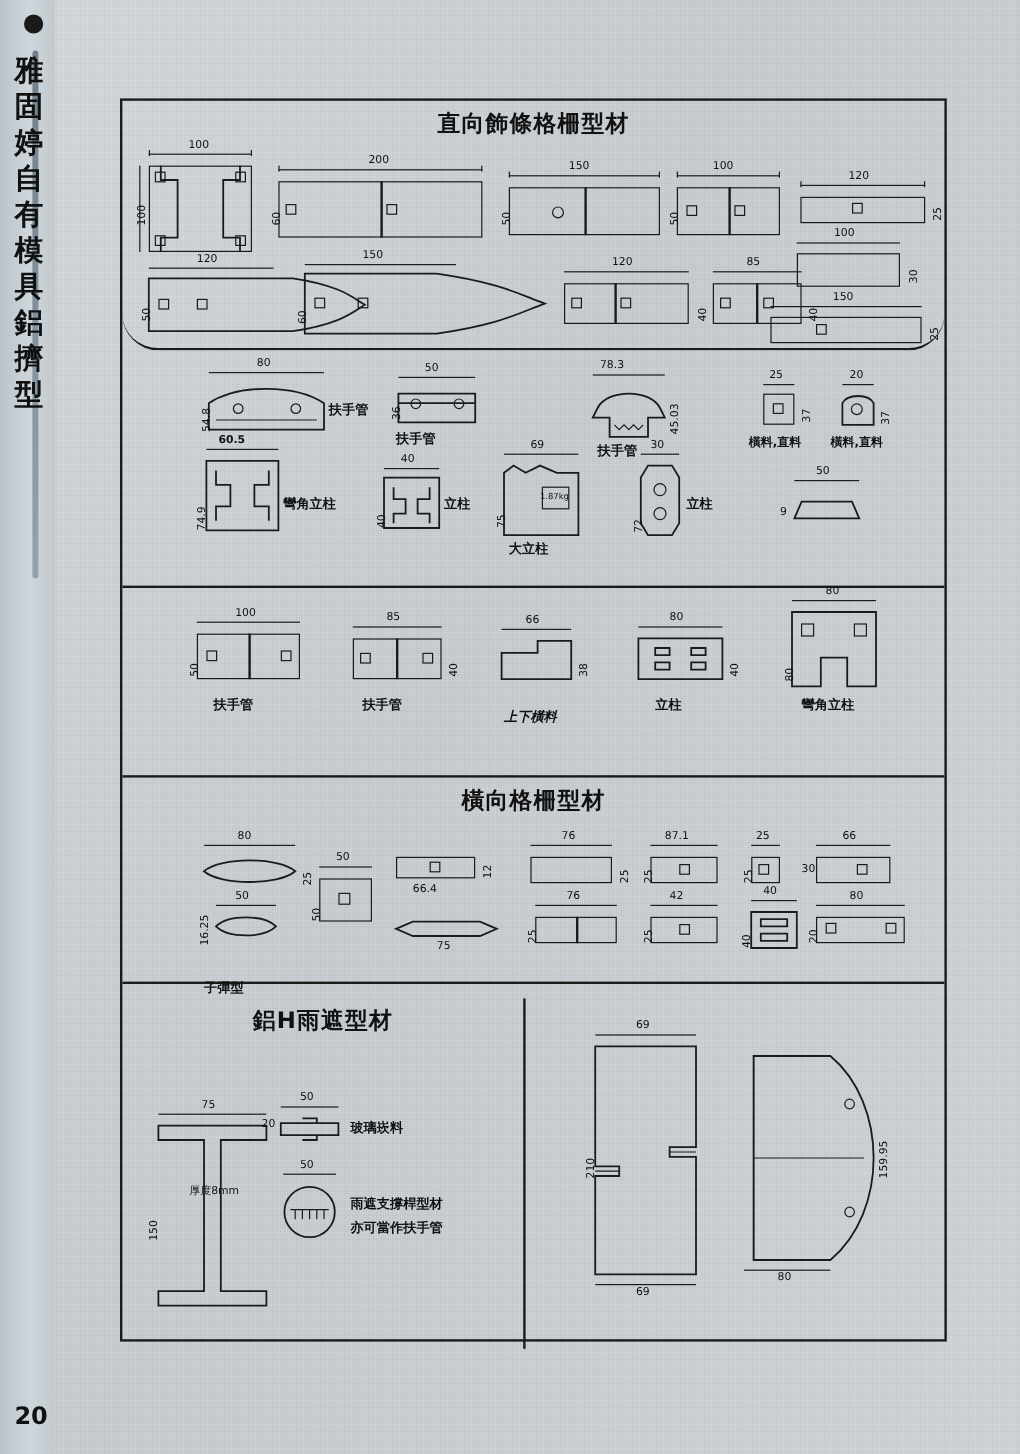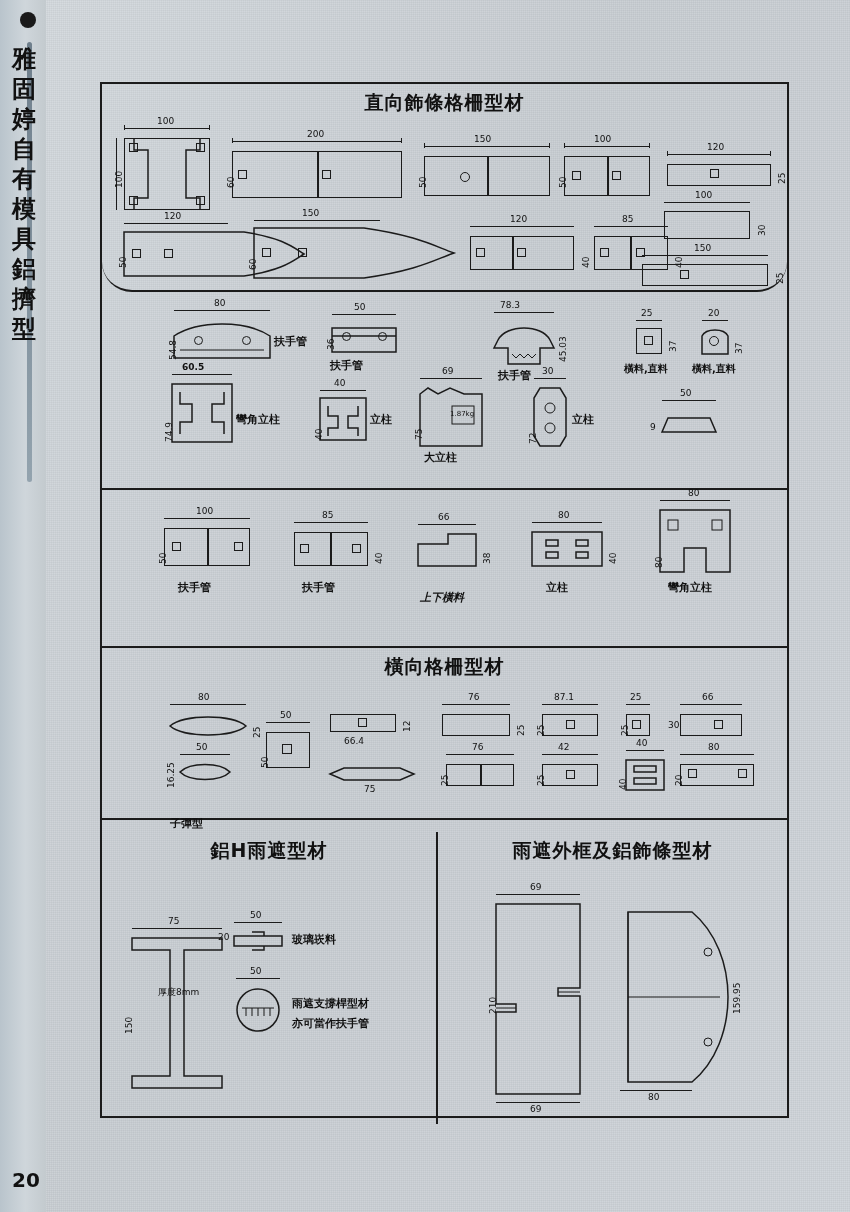--- a/index.html
+++ b/index.html
@@ -458,21 +458,20 @@
           <path class="stroke-thin" d="M6 20 L38 20 M10 20 L10 28 M16 20 L16 28 M22 20 L22 28 M28 20 L28 28 M34 20 L34 28"></path>
         </svg>
         <div class="dimline" style="left:134px;top:114px;width:44px;"></div>
         <div class="lbl" style="left:148px;top:102px;">50</div>
         <div class="cap" style="left:190px;top:132px;">雨遮支撐桿型材</div>
         <div class="cap" style="left:190px;top:152px;">亦可當作扶手管</div>
       </div>
     </div>
 
     <div style="position:relative;flex:1;">
-      <div class="sec-title">雨遮外框及鋁飾條型材</div>
       <div class="sec-body" style="height:250px;">
 
         <svg style="left:58px;top:40px;width:84px;height:190px;">
           <path class="stroke" d="M0 0 L84 0 L84 84 L62 84 L62 92 L84 92 L84 190 L0 190 L0 108 L20 108 L20 100 L0 100 Z"></path>
           <path class="stroke-thin" d="M62 88 L84 88 M0 104 L20 104"></path>
         </svg>
         <div class="dimline" style="left:58px;top:30px;width:84px;"></div>
         <div class="lbl" style="left:92px;top:18px;">69</div>
         <div class="lbl-v" style="left:50px;top:150px;">210</div>
         <div class="dimline" style="left:58px;top:238px;width:84px;"></div>

